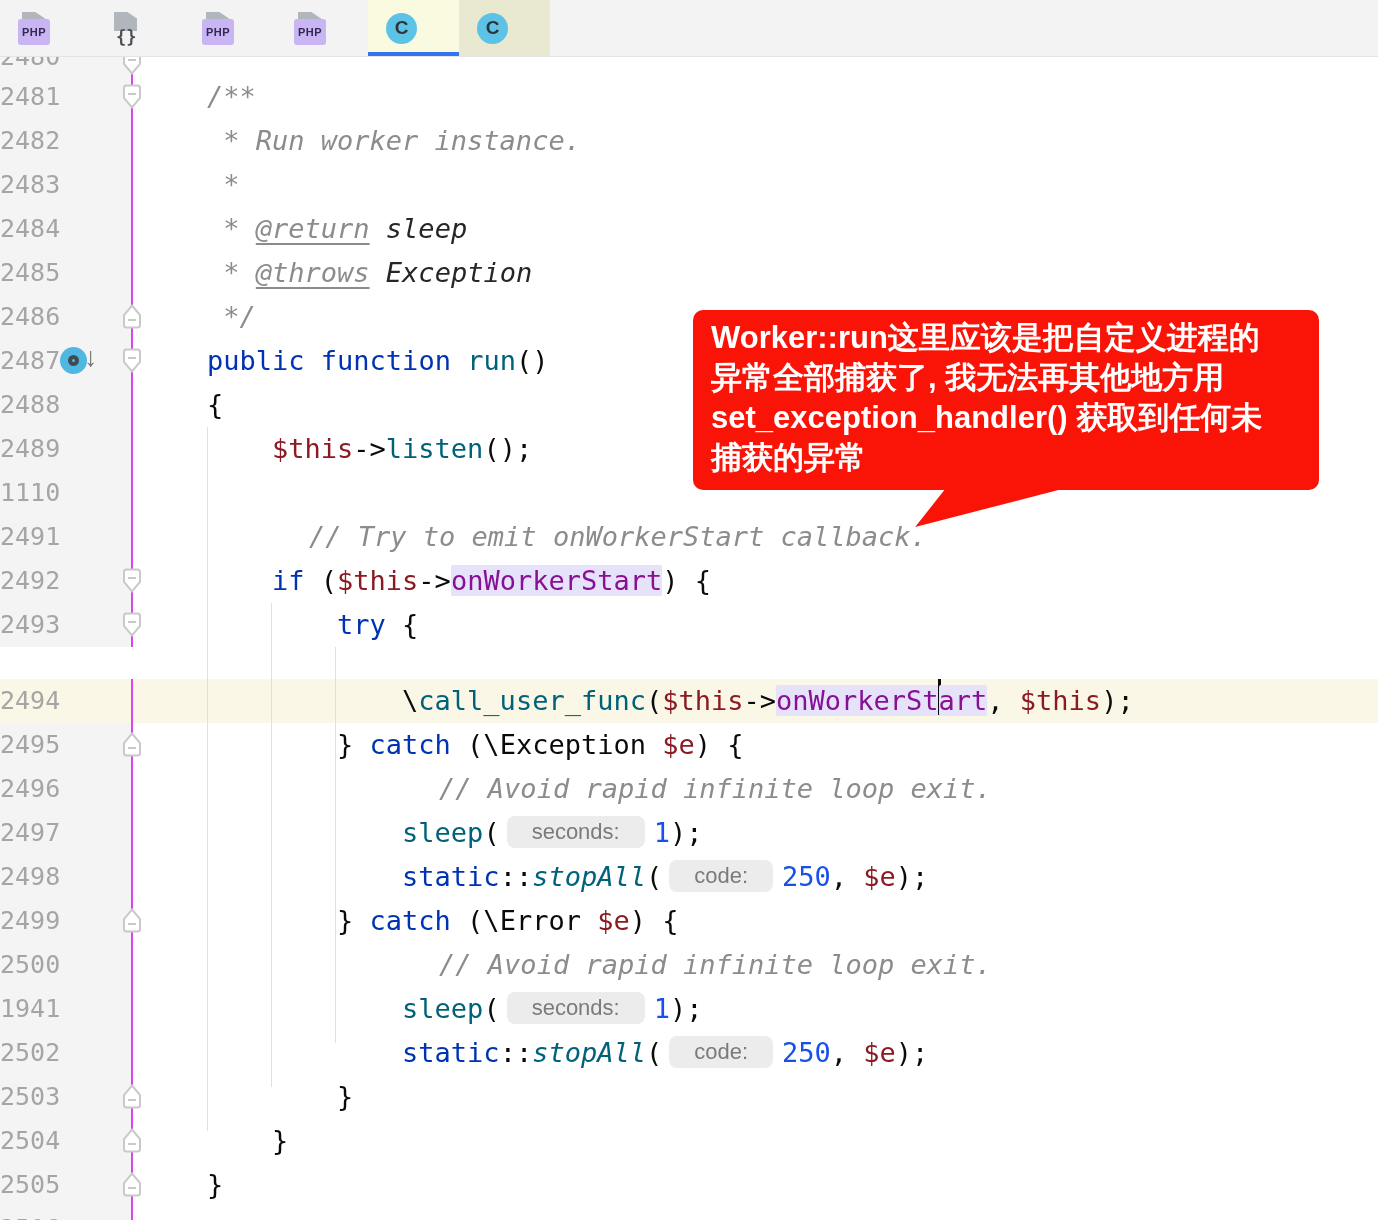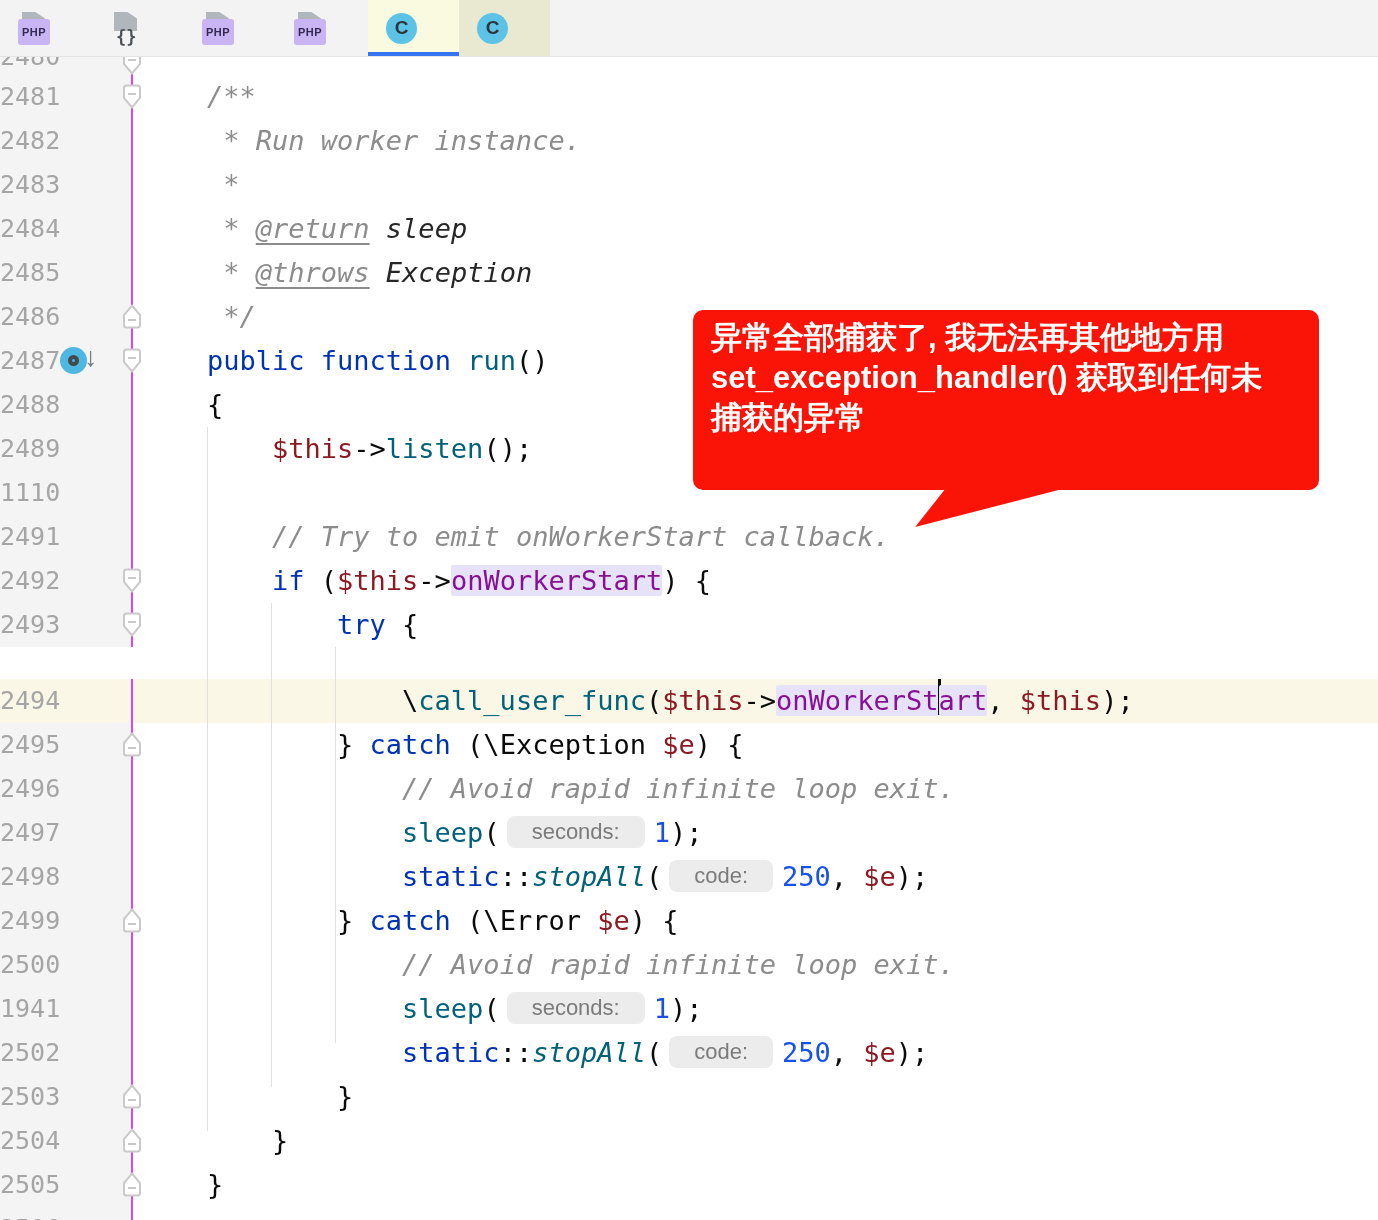--- a/index.html
+++ b/index.html
@@ -75,21 +75,21 @@
     font-family:"DejaVu Sans Mono", monospace; font-size:27px; line-height:44px; color:#0a0a0a;
   }
   .code pre span { position:relative; z-index:3; }
   .t-pl  { color:#0a0a0a; }
   .t-kw  { color:#0033b3; }
   .t-fn  { color:#00627a; }
   .t-fnst{ color:#00627a; font-style:italic; }
   .t-var { color:#8b1a22; }
   .t-fldh{ color:#871094; background:#e5e2fa; border-radius:2px; }
   .t-num { color:#1750eb; }
-  .t-cmt { color:#8c8c8c; font-style:italic; }
+  .t-cmt { color:#8c8c8c; font-style:italic;margin-left:37px; }
   .t-doc { color:#8c8c8c; font-style:italic; }
   .t-docu{ color:#8c8c8c; font-style:italic; text-decoration:underline; text-underline-offset:5px; }
   .t-doct{ color:#262626; font-style:italic; }
   .t-hint{
     display:inline-block; font-family:"Liberation Sans", sans-serif; font-size:22px;
     line-height:30px; color:#7b7b7b; background:#ececec; border-radius:8px;
     padding:1px 25px; margin:0 9px 0 7px; top:-3px; vertical-align:baseline;
   }
   .caret { display:inline-block; width:0; height:0; position:relative; z-index:6; }
   .caret::before {
@@ -421,20 +421,21 @@
         <div class="row">
           <div class="gutter">
             <span class="lnum">2506</span>
           </div>
           <div class="code">
             <pre></pre>
           </div>
         </div>
       </div>
     <div class="bubble">
+        <div class="bubble-line">Worker::run这里应该是把自定义进程的</div>
         <div class="bubble-line">异常全部捕获了, 我无法再其他地方用</div>
         <div class="bubble-line"> set_exception_handler() 获取到任何未</div>
         <div class="bubble-line">捕获的异常</div>
       </div>
     <div class="bubble-tail"></div>
   <div class="indent-guide" style="left: 207px; top: 370px; height: 704px;"></div>
       <div class="indent-guide" style="left: 271px; top: 546px; height: 484px;"></div>
       <div class="indent-guide" style="left: 335px; top: 590px; height: 396px;"></div>
     </div>
 </div>

